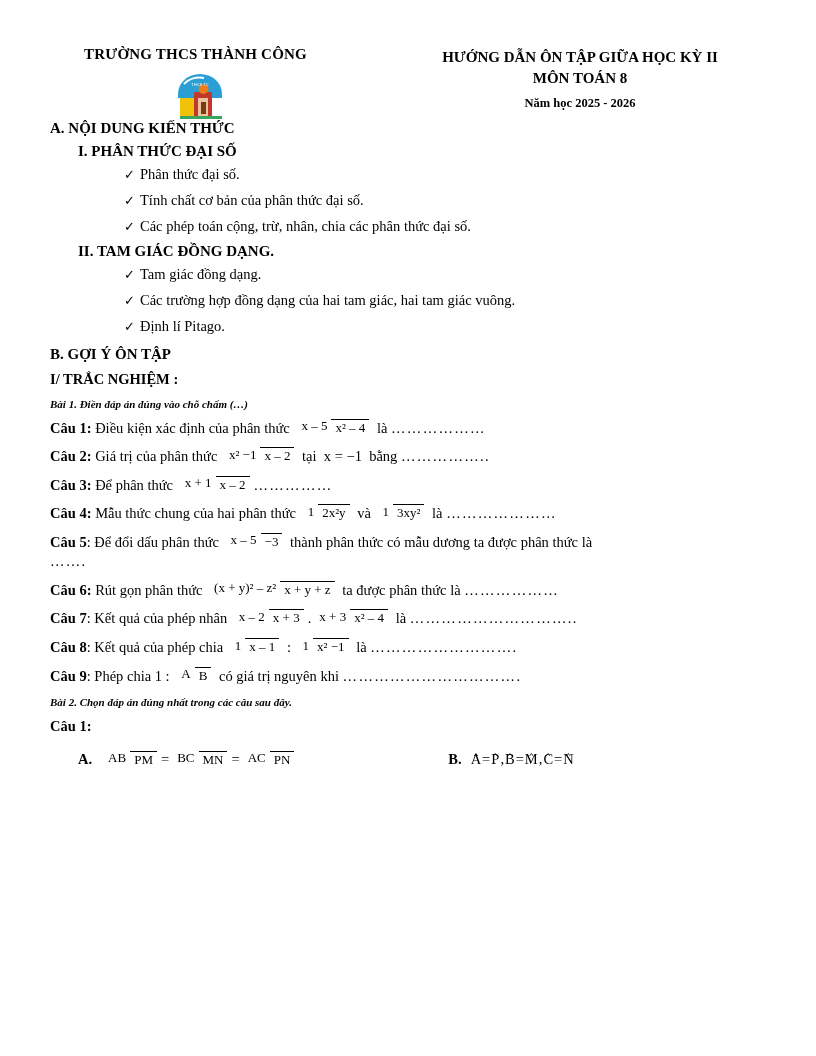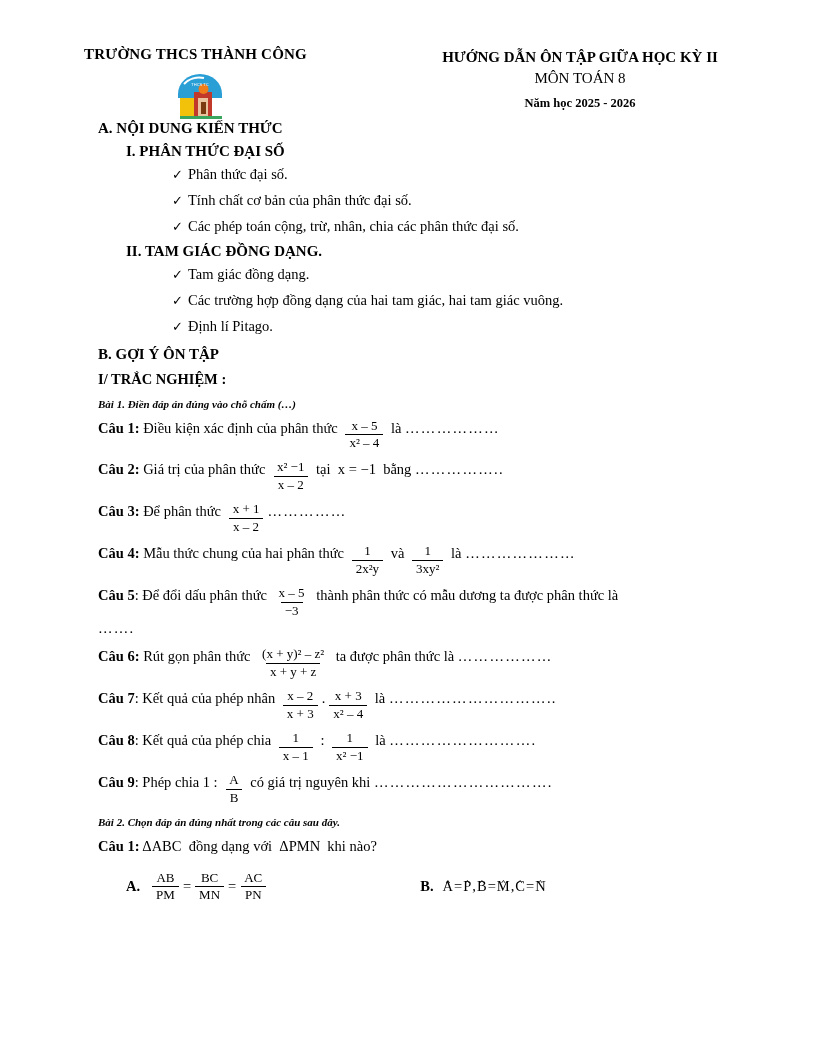--- a/index.html
+++ b/index.html
@@ -46,21 +46,21 @@
     font-weight: bold;
     font-size: 15px;
     line-height: 1.55;
   }
   .doc-subject {
     position: absolute;
     left: 400px;
     top: 70px;
     width: 360px;
     text-align: center;
-    font-weight: normal;
+    font-weight: bold;
     font-size: 15px;
   }
   .doc-year {
     position: absolute;
     left: 400px;
     top: 96px;
     width: 360px;
     text-align: center;
     font-weight: bold;
     font-size: 12.5px;
@@ -72,21 +72,20 @@
     left: 174px;
     top: 72px;
     width: 52px;
     height: 48px;
   }
   .logo svg { display:block; }
 
   
   .content {
     padding: 0 56px 0 50px;
-    margin-left: 48px;
   }
   .sec-a, .sec-b {
     font-weight: bold;
     font-size: 15px;
     margin: 8px 0 2px 0;
   }
   .lv1 {
     font-weight: bold;
     font-size: 15px;
     margin: 6px 0 2px 28px;
@@ -119,21 +118,21 @@
     display: flex;
     flex-wrap: wrap;
     align-items: flex-start;
   }
   .q b { font-weight: bold; }
   .q .txt { white-space: pre; }
 
   
   .frac {
     display: inline-flex;
-    flex-direction: column;
+    flex-direction: row;
     align-items: center;
     vertical-align: middle;
     margin: 0 4px;
     font-size: 13px;
     line-height: 1.15;
   }
   .frac .num {
     padding: 0 4px 1px 4px;
   }
   .frac .den {
@@ -330,21 +329,20 @@
         <span class="den">B</span>
       </span>
       <span class="txt"> có giá trị nguyên khi </span>
         <span class="dots">…………………………….</span>
     </div>
 
     <div class="italic-head">Bài 2. Chọn đáp án đúng nhất trong các câu sau đây.</div>
 
     <div class="q">
       <b>Câu 1:</b>
-        <span class="txt"> ΔABC  đồng dạng với  ΔPMN  khi nào?</span>
     </div>
 
     <div class="ans-row">
       <div class="ans-a">
         <span class="ans-label">A.</span>
         <span class="frac">
           <span class="num">AB</span>
           <span class="den">PM</span>
         </span>
         <span>=</span>

